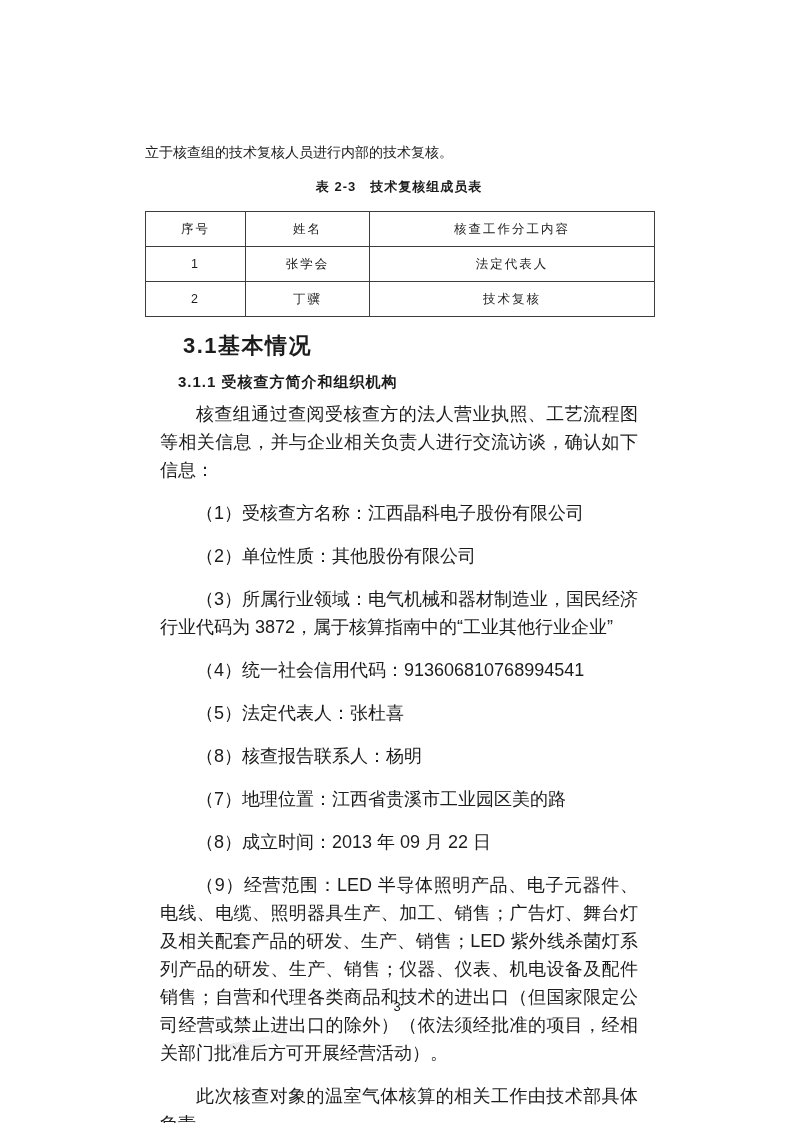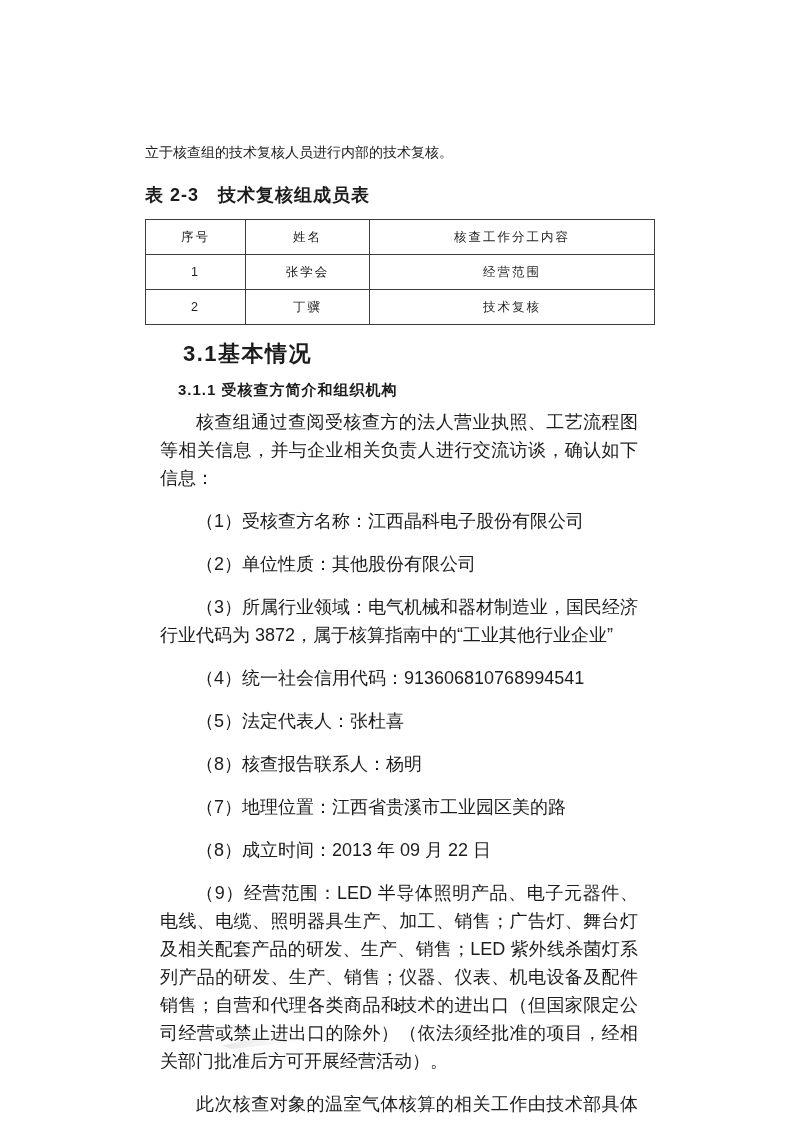--- a/index.html
+++ b/index.html
@@ -16,24 +16,24 @@
     left:145px; top:0;
     width:508px;
   }
   .intro-line {
     margin:138px 0 0 0;
     font-size:14px;
     line-height:28px;
     text-align:justify;
   }
   .table-caption {
-    margin-top:18px;
-    text-align:left;
+    margin-top:10px;
+    text-align:center;
     font-weight:bold;
-    font-size:18px;
+    font-size:13px;
     line-height:22px;
     white-space:pre-wrap;
     letter-spacing:1px;
   }
   table.review-table {
     margin-top:13px;
     border-collapse:collapse;
     width:509px;
     table-layout:fixed;
   }
@@ -116,21 +116,21 @@
         <tr>
           <th>序号</th>
           <th>姓名</th>
           <th>核查工作分工内容</th>
         </tr>
       </thead>
       <tbody>
         <tr>
           <td>1</td>
           <td class="cell-name">张学会</td>
-          <td>经营范围</td>
+          <td>法定代表人</td>
         </tr>
         <tr>
           <td>2</td>
           <td class="cell-name">丁骥</td>
           <td>技术复核</td>
         </tr>
       </tbody>
     </table>
 
     <h2 class="sec2">3.1基本情况</h2>

